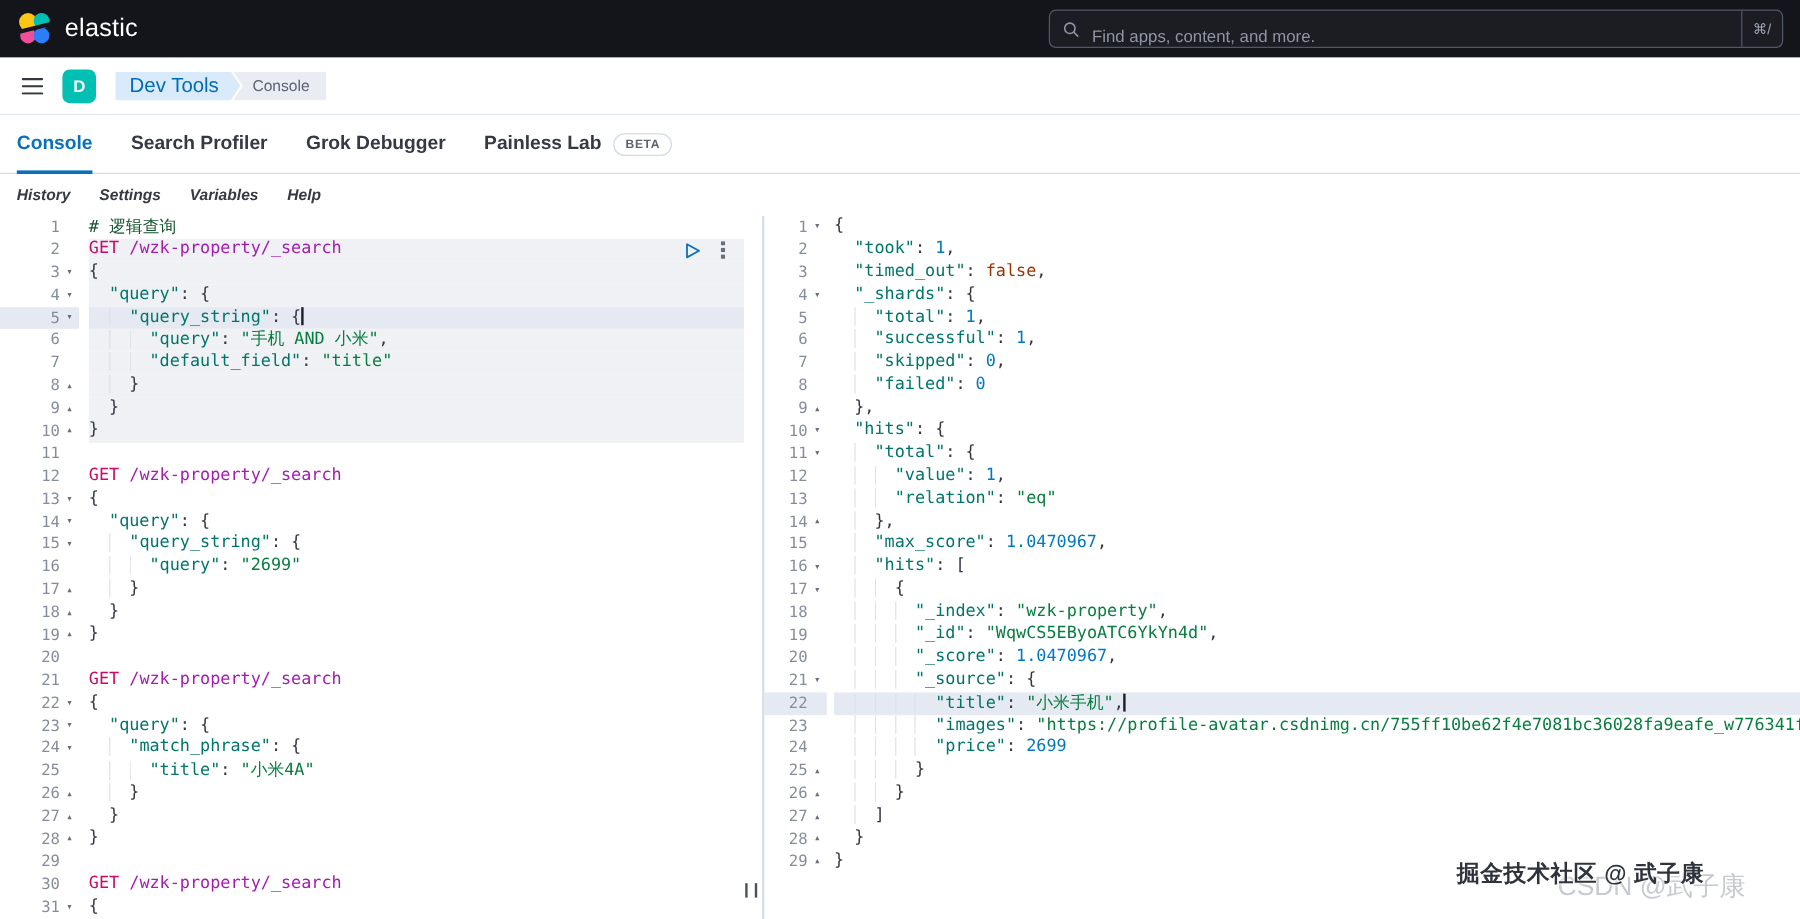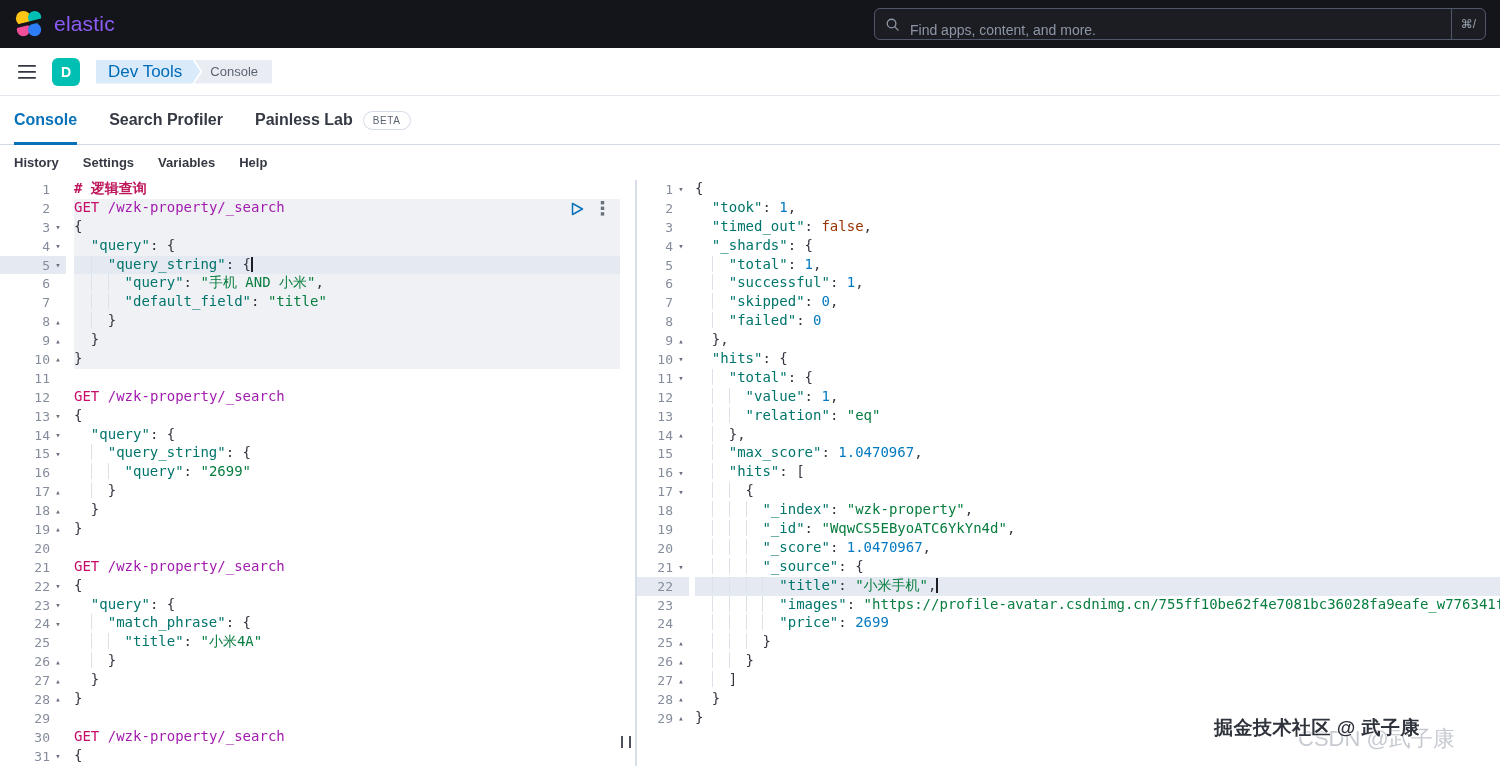--- a/index.html
+++ b/index.html
@@ -1,41 +1,41 @@
 <!DOCTYPE html>
 <html><head>
 <meta charset="utf-8">
 <style>
   html,body{margin:0;padding:0;background:#fff;}
   .page{position:relative;width:1500px;height:766px;overflow:hidden;font-family:"Liberation Sans",sans-serif;background:#fff;}
 
   
   .topbar{height:48px;background:#14151a;display:flex;align-items:center;padding:0 14px;box-sizing:border-box;gap:10px;}
-  .brand{color:#8b5cf6;font-size:21px;letter-spacing:.2px;}
+  .brand{color:#ffffff;font-size:21px;letter-spacing:.2px;}
   .searchwrap{margin-left:auto;width:612px;height:32px;border:1px solid #51576a;border-radius:6px;background:#1c1d23;display:flex;align-items:center;padding-left:10px;box-sizing:border-box;gap:8px;}
   .searchwrap input{flex:1;background:transparent;border:0;outline:0;color:#d4dae5;font-size:14px;font-family:"Liberation Sans",sans-serif;margin-top:12px;}
   .searchwrap input::placeholder{color:#8e95a5;}
   .kbd{border-left:1px solid #51576a;padding:0 9px;height:100%;display:flex;align-items:center;color:#9aa2b2;font-size:12px;white-space:nowrap;}
 
   
   .navbar{height:48px;display:flex;align-items:center;gap:16px;padding:0 18px;border-bottom:1px solid #e3e7ee;box-sizing:border-box;background:#fff;}
   .space-badge{width:28px;height:28px;border-radius:6px;background:#00bfb3;color:#fff;font-weight:bold;display:flex;align-items:center;justify-content:center;font-size:14px;cursor:pointer;}
   .crumbs{display:flex;align-items:center;}
   .crumb-dev{height:24px;display:flex;align-items:center;padding:0 18px 0 12px;background:#d9ebfa;color:#006bb8;font-size:17px;clip-path:polygon(0 0,calc(100% - 8px) 0,100% 50%,calc(100% - 8px) 100%,0 100%);cursor:pointer;}
   .crumb-console{height:24px;display:flex;align-items:center;padding:0 14px 0 16px;background:#e9edf3;color:#5b6271;font-size:13px;clip-path:polygon(0 0,100% 0,100% 100%,0 100%,8px 50%);margin-left:-6px;cursor:default;}
 
   
   .tabsrow{height:49px;display:flex;align-items:stretch;gap:32px;padding:0 14px;border-bottom:1px solid #d3dae6;box-sizing:border-box;background:#fff;}
   .tab{display:flex;align-items:center;font-size:16px;font-weight:700;color:#353944;position:relative;cursor:pointer;}
   .tab.active{color:#0871b7;}
   .tab.active::after{content:"";position:absolute;left:0;right:0;bottom:-1px;height:3px;background:#0871b7;}
-  .beta{margin-left:10px;font-size:10px;font-weight:400;letter-spacing:.6px;color:#5b6271;border:1px solid #d3dae6;border-radius:10px;padding:3px 9px;background:#fff;}
-
-  
-  .submenu{height:35px;display:flex;align-items:center;gap:24px;padding:0 14px;font-size:13px;font-weight:600;color:#353944;box-sizing:border-box;}
+  .beta{margin-left:10px;font-size:10px;font-weight:700;letter-spacing:.6px;color:#5b6271;border:1px solid #d3dae6;border-radius:10px;padding:3px 9px;background:#fff;}
+
+  
+  .submenu{height:35px;display:flex;align-items:center;gap:24px;padding:0 14px;font-size:13px;font-weight:600;color:#353944;box-sizing:border-box;font-style:italic;}
   .submenu span{cursor:pointer;}
 
   
   .editor{display:flex;height:586px;position:relative;background:#fff;}
   .pane{box-sizing:border-box;overflow:hidden;display:flex;}
   #req-editor{width:637px;border-right:2px solid #d8dee8;position:relative;flex:none;}
   #resp-editor{flex:1;}
   .gutter{font-family:"DejaVu Sans Mono",monospace;font-size:13px;color:#858c9c;flex:none;background:#fff;}
   #req-editor .gutter{width:66px;}
   #resp-editor .gutter{width:52px;}
@@ -44,21 +44,21 @@
   #req-editor .num{width:46px;}
   #resp-editor .num{width:32px;}
   .fw{width:16px;font-size:9px;color:#69707d;text-align:center;cursor:pointer;}
   .code{flex:1;font-family:"DejaVu Sans Mono",monospace;font-size:14px;position:relative;overflow:hidden;padding-left:8px;cursor:text;}
   #req-editor .code{margin-right:15px;}
   #resp-editor .code{padding-left:6px;}
   .cl{height:18.9px;white-space:pre;}
   .sel{background:#f0f1f4;}
   .hl{background:#e5e9f1;}
   .ghl{background:#e5e9f1;}
-  .t-c{color:#be185d;font-weight:bold;}
+  .t-c{color:#14532d;}
   .t-m{color:#c80a68;}
   .t-u{color:#a21caf;}
   .t-k{color:#00756b;}
   .t-s{color:#077d3f;}
   .t-n{color:#0079c1;}
   .t-b{color:#993300;}
   .t-p{color:#343741;}
   .t-g{box-shadow:inset 1px 0 0 #dde1e8;}
   .t-caret{display:inline-block;width:1.5px;height:15px;background:#1c1e24;vertical-align:-3px;}
 
@@ -110,20 +110,21 @@
     <span class="space-badge">D</span>
     <div class="crumbs">
       <span class="crumb-dev">Dev Tools</span>
       <span class="crumb-console">Console</span>
     </div>
   </div>
 
   <div class="tabsrow">
     <span class="tab active">Console</span>
     <span class="tab">Search Profiler</span>
+    <span class="tab">Grok Debugger</span>
     <span class="tab">
       <span>Painless Lab</span>
       <span class="beta">BETA</span>
     </span>
   </div>
 
   <div class="submenu">
     <span>History</span>
     <span>Settings</span>
     <span>Variables</span>

